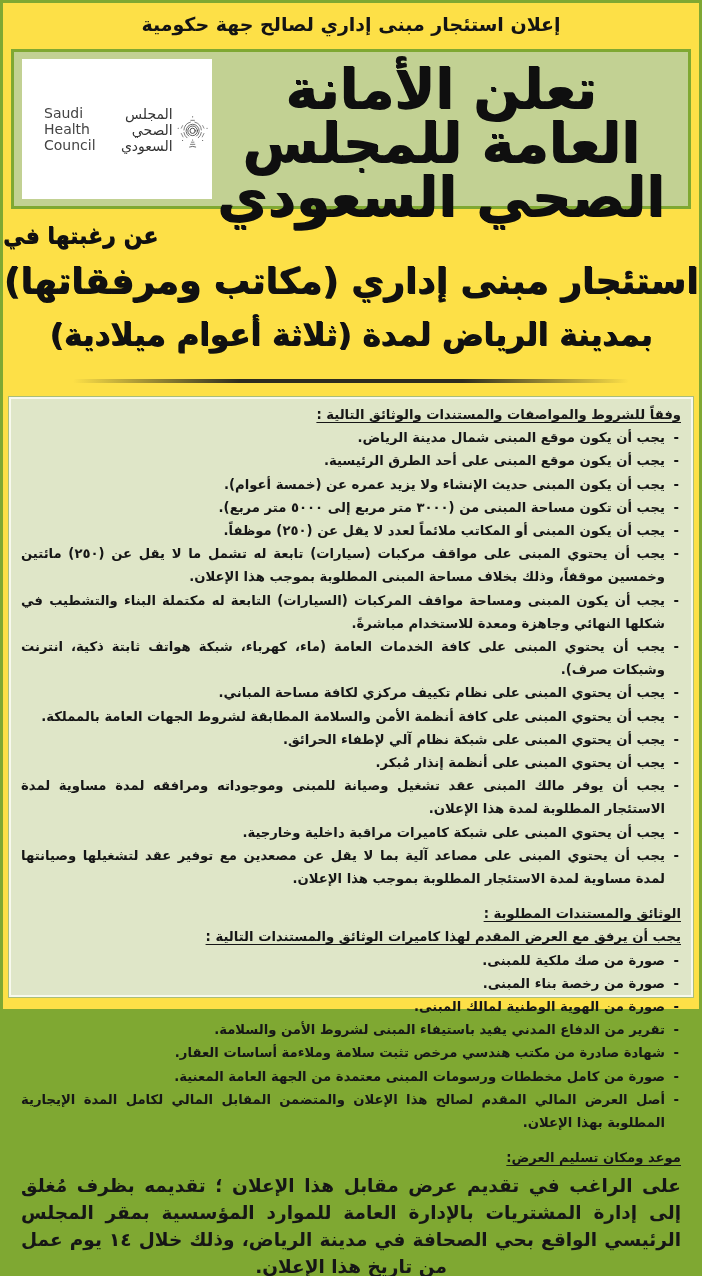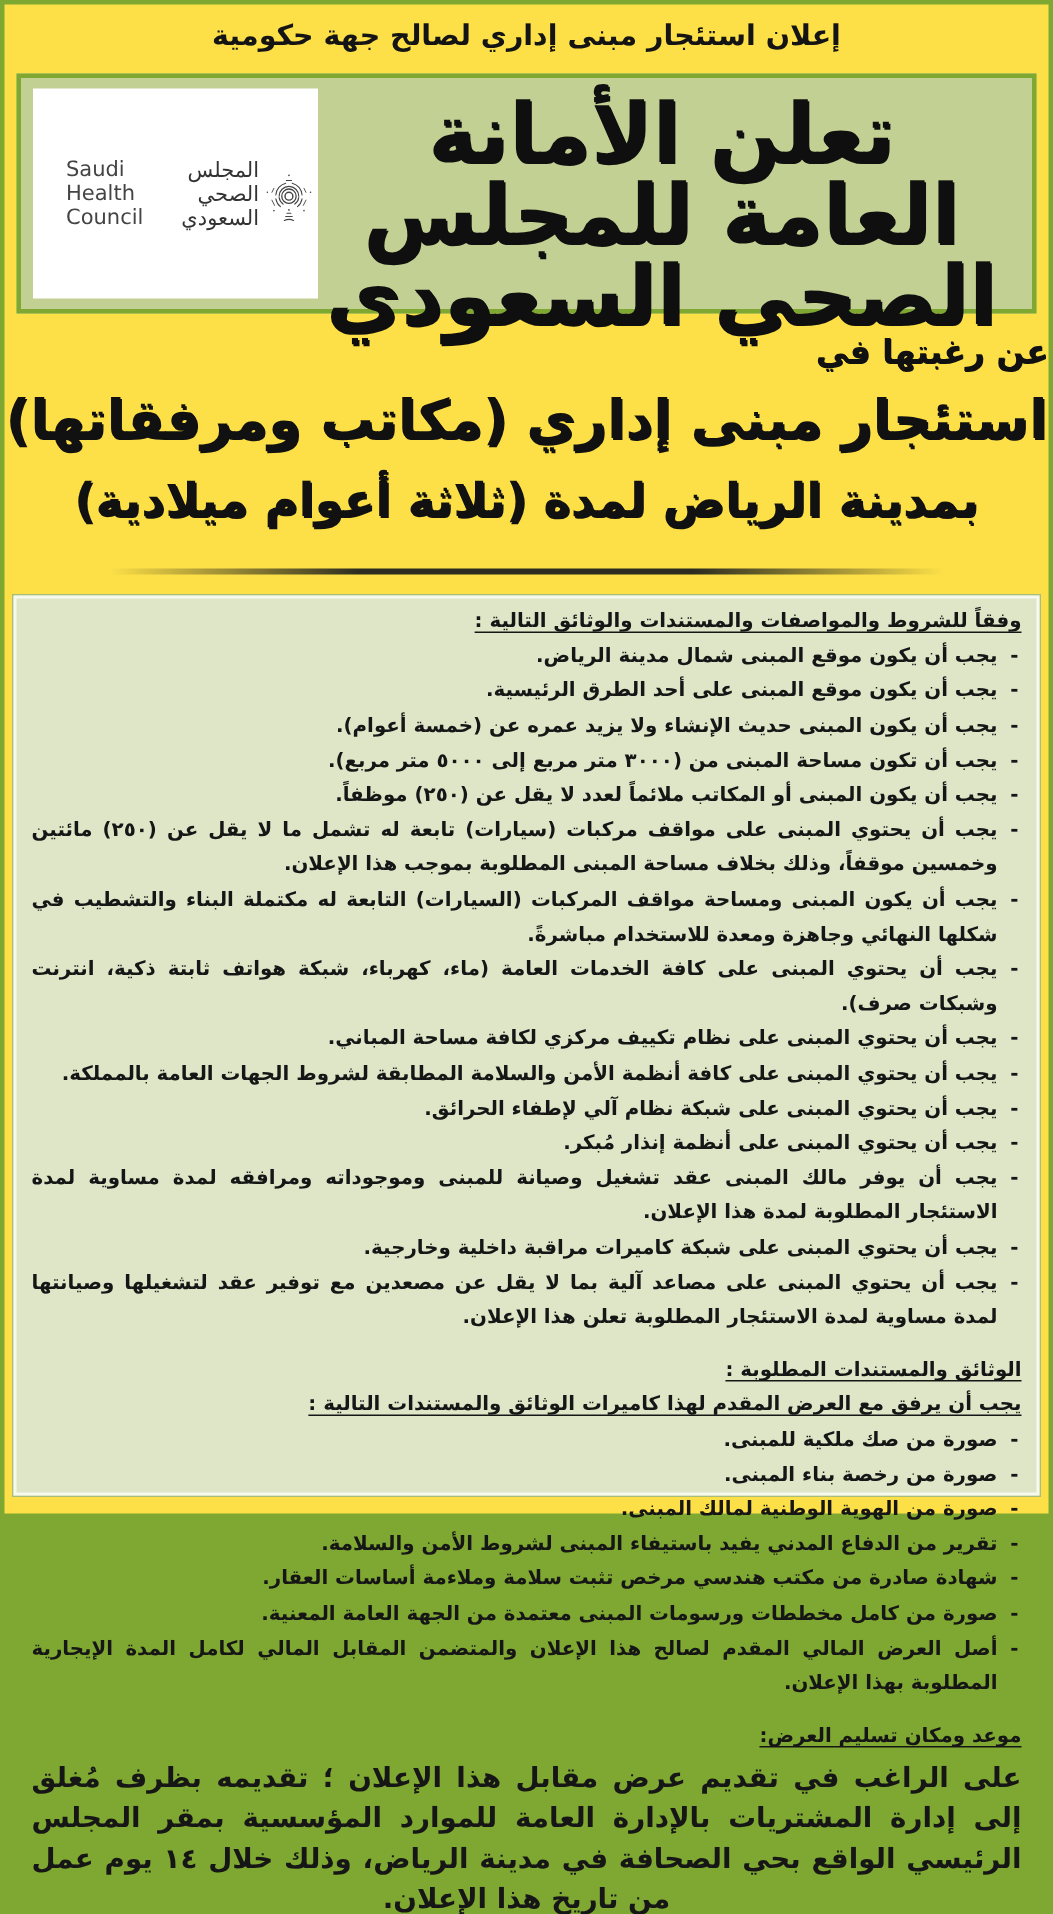--- a/index.html
+++ b/index.html
@@ -34,21 +34,21 @@
   .logo-ar { font-size:14px; color:#333; margin-top:2px; direction:rtl; }
   .logo-en { font-size:14px; color:#444; direction:ltr; font-family:"DejaVu Sans", sans-serif;margin-left:22px; }
   .header-title {
     position:absolute; right:12px; top:10px; width:470px;
     text-align:center; font-weight:900; font-size:55px; line-height:54px;
     color:#0f0f0f; letter-spacing:0px;
     text-shadow:1px 1px 0 #0f0f0f;
   }
   .intro {
     position:absolute; left:0; right:0; top:218px;
-    text-align:right; font-weight:bold; font-size:22px; line-height:30px;
+    text-align:left; font-weight:bold; font-size:22px; line-height:30px;
     text-shadow:0.5px 0.5px 0 #111;
   }
   .headline {
     position:absolute; left:0; right:0; top:252px;
     text-align:center; font-weight:900; font-size:36px; line-height:52px;
     text-shadow:1px 1px 0 #111;
   }
   .subheadline {
     position:absolute; left:0; right:0; top:306px;
     text-align:center; font-weight:900; font-size:31px; line-height:50px;
@@ -139,21 +139,21 @@
       <li>يجب أن يكون المبنى أو المكاتب ملائماً لعدد لا يقل عن (٢٥٠) موظفاً.</li>
       <li>يجب أن يحتوي المبنى على مواقف مركبات (سيارات) تابعة له تشمل ما لا يقل عن (٢٥٠) مائتين وخمسين موقفاً، وذلك بخلاف مساحة المبنى المطلوبة بموجب هذا الإعلان.</li>
       <li>يجب أن يكون المبنى ومساحة مواقف المركبات (السيارات) التابعة له مكتملة البناء والتشطيب في شكلها النهائي وجاهزة ومعدة للاستخدام مباشرةً.</li>
       <li>يجب أن يحتوي المبنى على كافة الخدمات العامة (ماء، كهرباء، شبكة هواتف ثابتة ذكية، انترنت وشبكات صرف).</li>
       <li>يجب أن يحتوي المبنى على نظام تكييف مركزي لكافة مساحة المباني.</li>
       <li>يجب أن يحتوي المبنى على كافة أنظمة الأمن والسلامة المطابقة لشروط الجهات العامة بالمملكة.</li>
       <li>يجب أن يحتوي المبنى على شبكة نظام آلي لإطفاء الحرائق.</li>
       <li>يجب أن يحتوي المبنى على أنظمة إنذار مُبكر.</li>
       <li>يجب أن يوفر مالك المبنى عقد تشغيل وصيانة للمبنى وموجوداته ومرافقه لمدة مساوية لمدة الاستئجار المطلوبة لمدة هذا الإعلان.</li>
       <li>يجب أن يحتوي المبنى على شبكة كاميرات مراقبة داخلية وخارجية.</li>
-      <li>يجب أن يحتوي المبنى على مصاعد آلية بما لا يقل عن مصعدين مع توفير عقد لتشغيلها وصيانتها لمدة مساوية لمدة الاستئجار المطلوبة تعلن هذا الإعلان.</li>
+      <li>يجب أن يحتوي المبنى على مصاعد آلية بما لا يقل عن مصعدين مع توفير عقد لتشغيلها وصيانتها لمدة مساوية لمدة الاستئجار المطلوبة بموجب هذا الإعلان.</li>
     </ul>
     <div class="gap"></div>
     <div class="ul">الوثائق والمستندات المطلوبة :</div>
     <div class="ul">يجب أن يرفق مع العرض المقدم لهذا كاميرات الوثائق والمستندات التالية :</div>
     <ul class="items">
       <li>صورة من صك ملكية للمبنى.</li>
       <li>صورة من رخصة بناء المبنى.</li>
       <li>صورة من الهوية الوطنية لمالك المبنى.</li>
       <li>تقرير من الدفاع المدني يفيد باستيفاء المبنى لشروط الأمن والسلامة.</li>
       <li>شهادة صادرة من مكتب هندسي مرخص تثبت سلامة وملاءمة أساسات العقار.</li>

